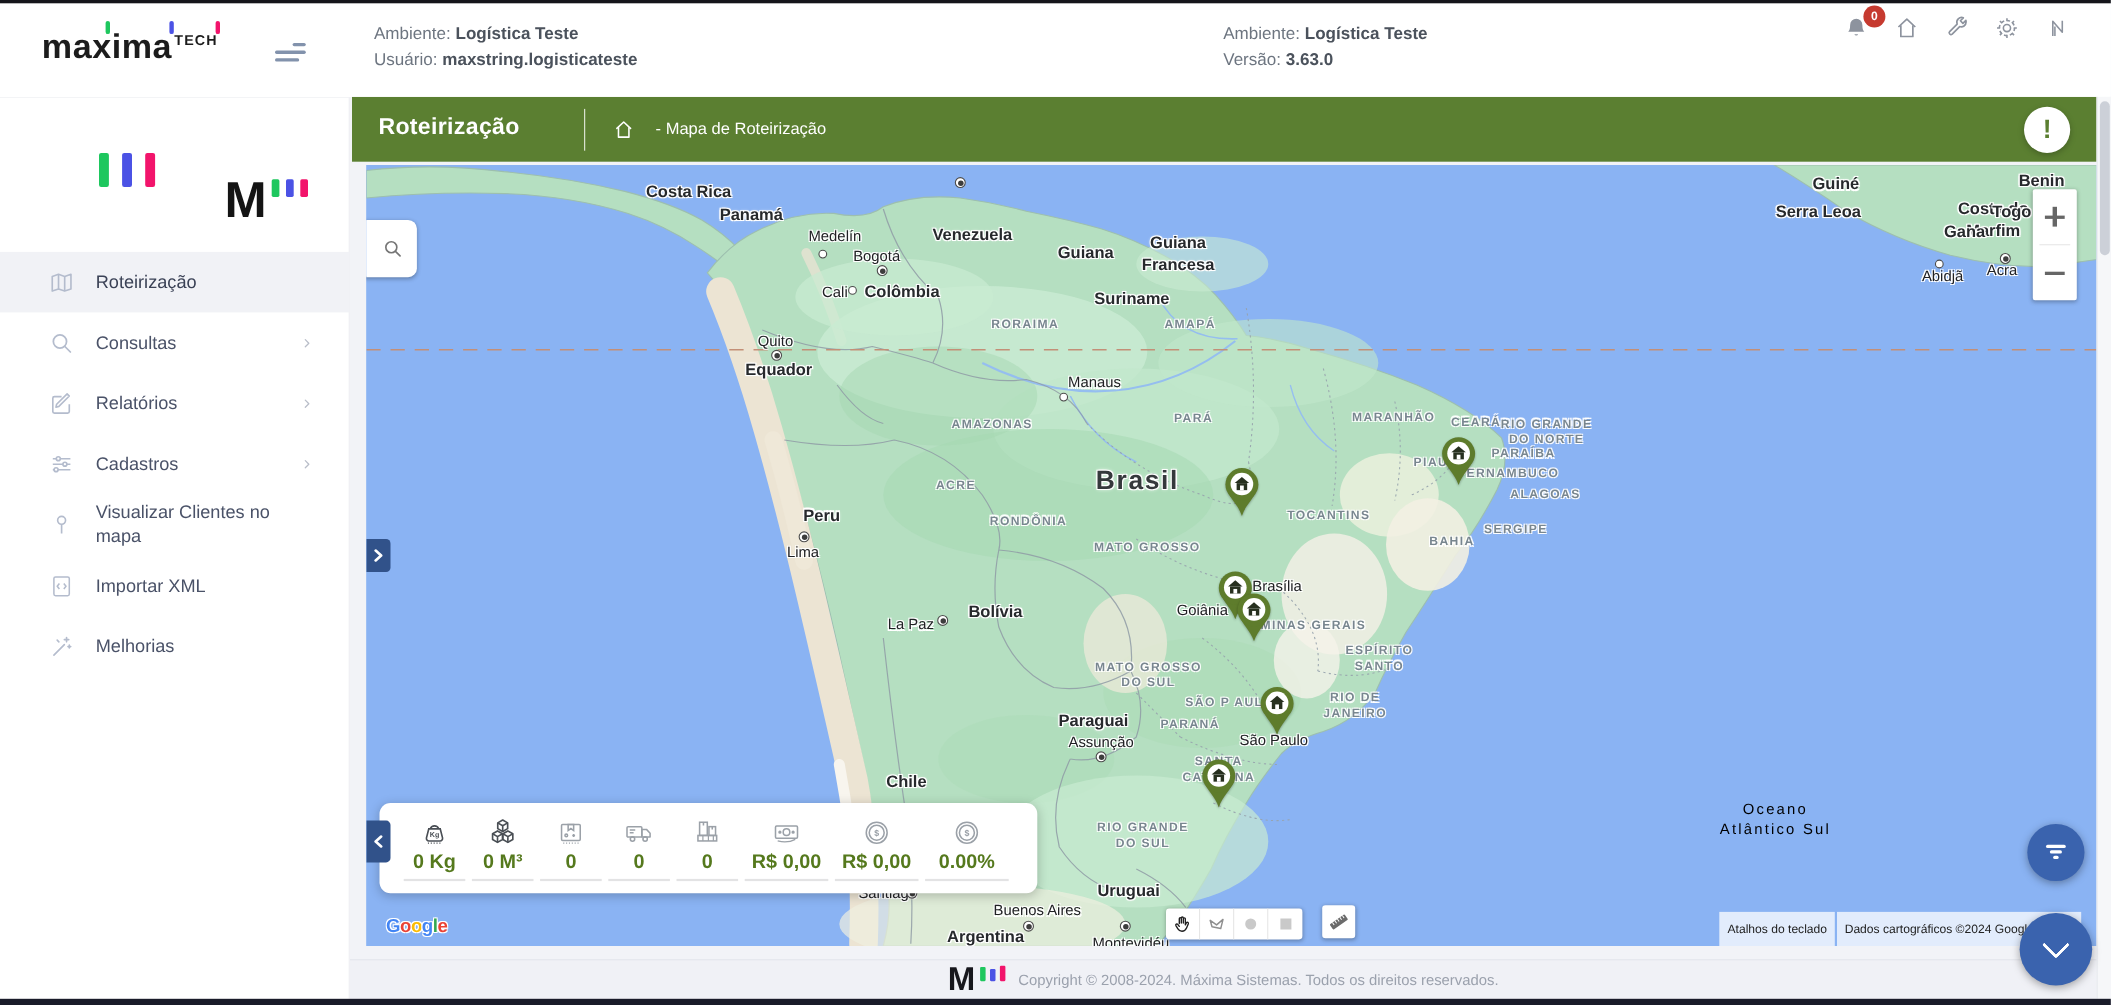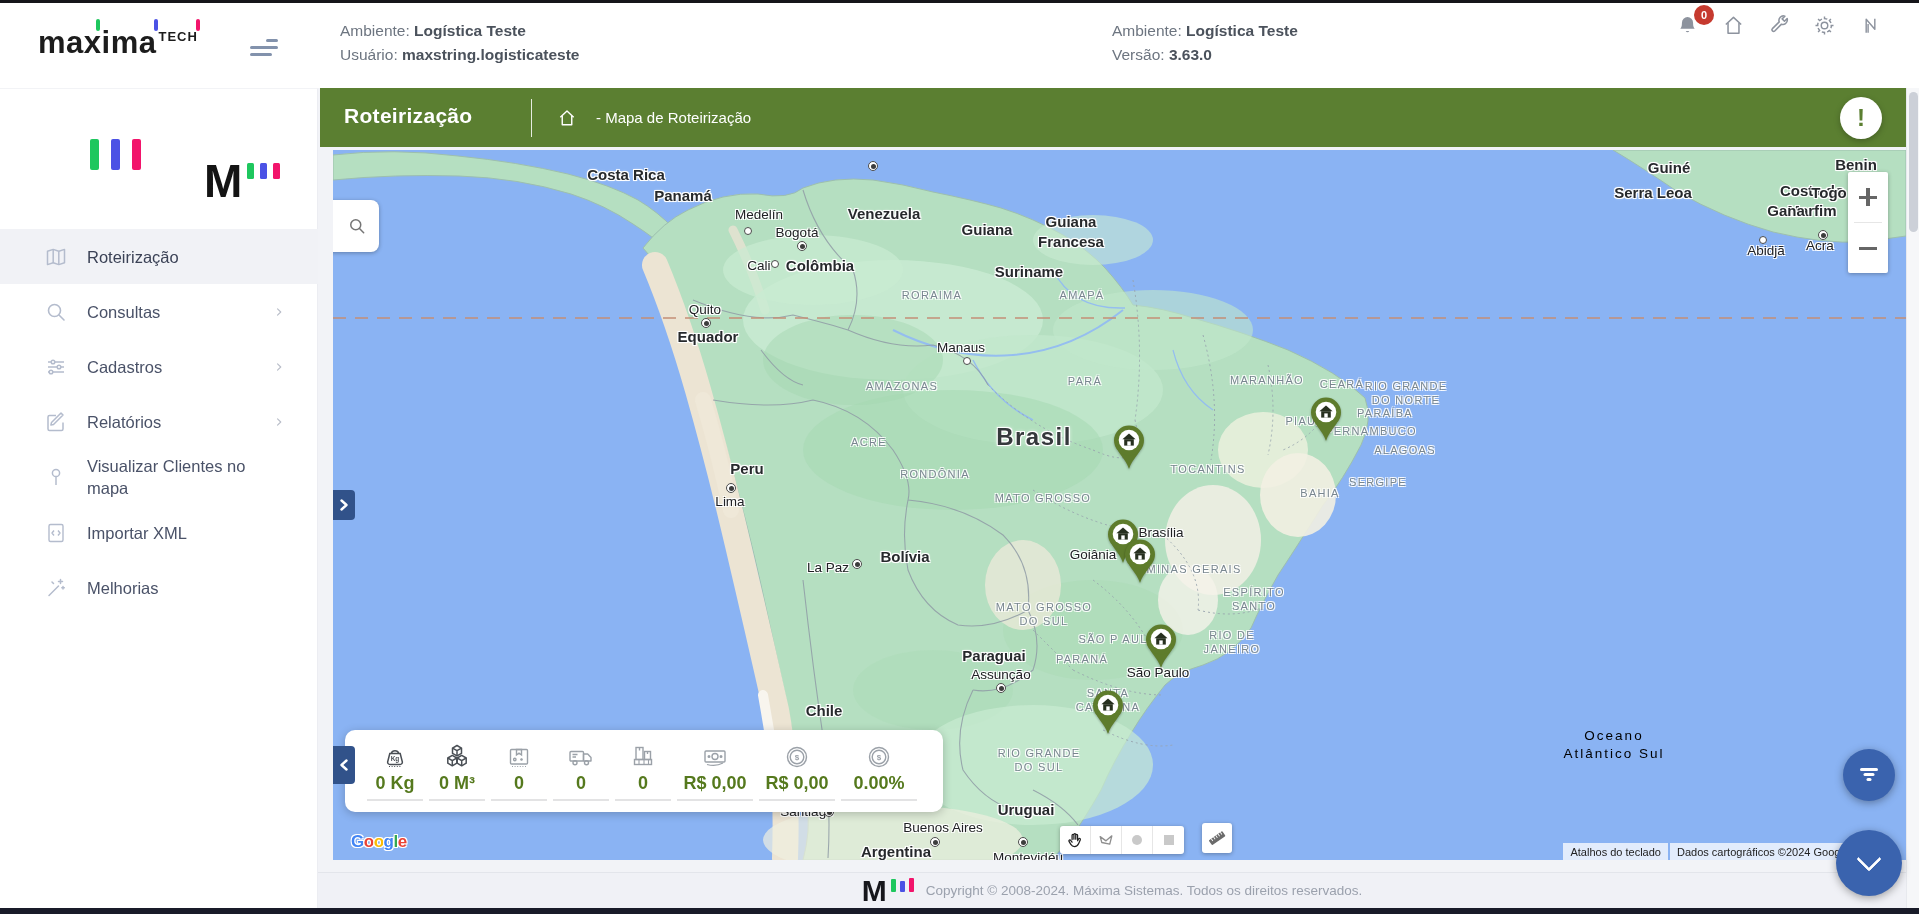--- a/index.html
+++ b/index.html
@@ -63,21 +63,21 @@
   
   .map{position:absolute;left:15px;top:62px;width:1573px;height:710px;background:#8ab3f3;overflow:hidden;cursor:grab}
   .geo{position:absolute;left:0;top:0;width:1573px;height:710px}
   .lbl{position:absolute;transform:translate(-50%,-50%);white-space:pre;text-align:center;line-height:1.3;pointer-events:none;z-index:3}
   .lbl.country{font-size:15px;font-weight:700;color:#26292c;
     text-shadow:-1px -1px 0 #fff,1px -1px 0 #fff,-1px 1px 0 #fff,1px 1px 0 #fff,0 0 3px #fff}
   .lbl.country-lg{font-size:24px;font-weight:700;color:#35393c;letter-spacing:1.5px;
     text-shadow:-1px -1px 0 #fff,1px -1px 0 #fff,-1px 1px 0 #fff,1px 1px 0 #fff,0 0 4px #fff}
   .lbl.city{font-size:13.5px;font-weight:500;color:#202124;
     text-shadow:-1px -1px 0 #fff,1px -1px 0 #fff,-1px 1px 0 #fff,1px 1px 0 #fff}
-  .lbl.state{font-size:11px;font-weight:400;color:#78868f;letter-spacing:1.3px;
+  .lbl.state{font-size:11px;font-weight:700;color:#78868f;letter-spacing:1.3px;
     text-shadow:-1px -1px 0 rgba(255,255,255,.9),1px -1px 0 rgba(255,255,255,.9),-1px 1px 0 rgba(255,255,255,.9),1px 1px 0 rgba(255,255,255,.9)}
   .lbl.ocean{font-size:13.5px;font-weight:500;color:#000000;letter-spacing:2px;text-shadow:none}
   .dot{position:absolute;transform:translate(-50%,-50%);border-radius:50%;background:#fff;border:1.5px solid #4c4c4c;pointer-events:none;z-index:3}
   .dot.town{width:8px;height:8px}
   .dot.capital{width:10px;height:10px}
   .dot.capital::after{content:"";position:absolute;inset:1.5px;border-radius:50%;background:#3d3d3d}
   .marker{position:absolute;width:36px;height:46px;margin-left:-18px;margin-top:-17px;z-index:5;cursor:pointer;
           filter:drop-shadow(0 1px 1px rgba(0,0,0,.3))}
 
   
@@ -108,21 +108,21 @@
             box-shadow:0 1px 4px rgba(0,0,0,.3);z-index:6;display:flex}
   .tool{width:31px;height:28px;display:flex;align-items:center;justify-content:center;cursor:pointer;border-right:1px solid #e6e6e6}
   .tool:last-child{border-right:none}
   .tool svg{width:20px;height:20px}
   .rulerbtn{position:absolute;left:869px;top:673px;width:30px;height:30px;background:#fff;border-radius:3px;
             box-shadow:0 1px 4px rgba(0,0,0,.3);z-index:6;display:flex;align-items:center;justify-content:center;cursor:pointer}
   .rulerbtn svg{width:22px;height:22px}
 
   .glogo{position:absolute;left:18px;top:682px;z-index:6;font-size:17px;font-weight:700;letter-spacing:-.5px;cursor:pointer;
          text-shadow:-1px -1px 0 #fff,1px -1px 0 #fff,-1px 1px 0 #fff,1px 1px 0 #fff}
-  .attrbar{position:absolute;right:14px;bottom:0;height:17px;display:flex;z-index:6;font-size:11px;color:#222}
+  .attrbar{position:absolute;right:14px;bottom:0;height:31px;display:flex;z-index:6;font-size:11px;color:#222}
   .attr-item{background:rgba(255,255,255,.75);padding:1px 7px 0;display:flex;align-items:center;white-space:nowrap}
   .attr-item.first{margin-right:2px}
 
   
   .fab{position:absolute;border-radius:50%;background:#3a63ae;box-shadow:0 2px 8px rgba(0,0,0,.35);z-index:70;cursor:pointer;
        display:flex;align-items:center;justify-content:center}
   .fab.filter{left:1843px;top:749px;width:52px;height:52px}
   .filter-glyph{width:20px;height:14px;position:relative}
   .filter-glyph i{position:absolute;left:50%;transform:translateX(-50%);height:2.5px;background:#fff;border-radius:2px}
   .filter-glyph i:nth-child(1){top:0;width:18px}
@@ -246,42 +246,42 @@
         </span>
         <span class="mi-label">Consultas</span>
         <span class="mi-chev">
           <svg viewBox="0 0 24 24" fill="none" stroke="currentColor" stroke-width="2" stroke-linecap="round" stroke-linejoin="round">
             <path d="M9.5 6.5 15 12l-5.5 5.5"></path>
           </svg>
         </span>
       </div>
       <div class="menu-item">
         <span class="mi-icon">
+          <svg viewBox="0 0 24 24" fill="none" stroke="currentColor" stroke-width="1.5" stroke-linejoin="round">
+            <path d="M19 12.5V19a1.5 1.5 0 0 1-1.5 1.5h-12A1.5 1.5 0 0 1 4 19V7a1.5 1.5 0 0 1 1.5-1.5H12"></path>
+            <path d="M9.5 14.5 19 5l-2-2-9.5 9.5-.6 2.6z"></path>
+          </svg>
+        </span>
+        <span class="mi-label">Relatórios</span>
+        <span class="mi-chev">
+          <svg viewBox="0 0 24 24" fill="none" stroke="currentColor" stroke-width="2" stroke-linecap="round" stroke-linejoin="round">
+            <path d="M9.5 6.5 15 12l-5.5 5.5"></path>
+          </svg>
+        </span>
+      </div>
+      <div class="menu-item">
+        <span class="mi-icon">
           <svg viewBox="0 0 24 24" fill="none" stroke="currentColor" stroke-width="1.5">
             <path d="M4 7h16M4 12h16M4 17h16"></path>
             <circle cx="9" cy="7" r="1.8" fill="#fff"></circle>
             <circle cx="15" cy="12" r="1.8" fill="#fff"></circle>
             <circle cx="7" cy="17" r="1.8" fill="#fff"></circle>
           </svg>
         </span>
         <span class="mi-label">Cadastros</span>
-        <span class="mi-chev">
-          <svg viewBox="0 0 24 24" fill="none" stroke="currentColor" stroke-width="2" stroke-linecap="round" stroke-linejoin="round">
-            <path d="M9.5 6.5 15 12l-5.5 5.5"></path>
-          </svg>
-        </span>
-      </div>
-      <div class="menu-item">
-        <span class="mi-icon">
-          <svg viewBox="0 0 24 24" fill="none" stroke="currentColor" stroke-width="1.5" stroke-linejoin="round">
-            <path d="M19 12.5V19a1.5 1.5 0 0 1-1.5 1.5h-12A1.5 1.5 0 0 1 4 19V7a1.5 1.5 0 0 1 1.5-1.5H12"></path>
-            <path d="M9.5 14.5 19 5l-2-2-9.5 9.5-.6 2.6z"></path>
-          </svg>
-        </span>
-        <span class="mi-label">Relatórios</span>
         <span class="mi-chev">
           <svg viewBox="0 0 24 24" fill="none" stroke="currentColor" stroke-width="2" stroke-linecap="round" stroke-linejoin="round">
             <path d="M9.5 6.5 15 12l-5.5 5.5"></path>
           </svg>
         </span>
       </div>
       <div class="menu-item">
         <span class="mi-icon">
           <svg viewBox="0 0 24 24" fill="none" stroke="currentColor" stroke-width="1.5">
             <circle cx="12" cy="8" r="3.6"></circle>
@@ -405,21 +405,21 @@
         <div class="lbl city" style="left: 426px; top: 116px;">Cali</div>
         <div class="lbl country" style="left: 487px; top: 116px;">Colômbia</div>
         <div class="lbl country" style="left: 654px; top: 80px;">Guiana</div>
         <div class="lbl country" style="left: 738px; top: 81px;">Guiana
 Francesa</div>
         <div class="lbl country" style="left: 696px; top: 122px;">Suriname</div>
         <div class="lbl state" style="left: 599px; top: 145px;">RORAIMA</div>
         <div class="lbl state" style="left: 749px; top: 145px;">AMAPÁ</div>
         <div class="lbl city" style="left: 372px; top: 160px;">Quito</div>
         <div class="lbl country" style="left: 375px; top: 187px;">Equador</div>
-        <div class="lbl city" style="left: 616px; top: 198px; padding-left: 24px;">Manaus</div>
+        <div class="lbl city" style="left: 650px; top: 198px; padding-left: 24px;">Manaus</div>
         <div class="lbl state" style="left: 569px; top: 236px;">AMAZONAS</div>
         <div class="lbl state" style="left: 752px; top: 231px;">PARÁ</div>
         <div class="lbl state" style="left: 934px; top: 230px;">MARANHÃO</div>
         <div class="lbl state" style="left: 1009px; top: 234px;">CEARÁ</div>
         <div class="lbl state" style="left: 1073px; top: 243px;">RIO GRANDE
 DO NORTE</div>
         <div class="lbl state" style="left: 1052px; top: 263px;">PARAÍBA</div>
         <div class="lbl state" style="left: 970px; top: 271px;">PIAUÍ</div>
         <div class="lbl state" style="left: 1038px; top: 281px;">PERNAMBUCO</div>
         <div class="lbl state" style="left: 1072px; top: 300px;">ALAGOAS</div>

